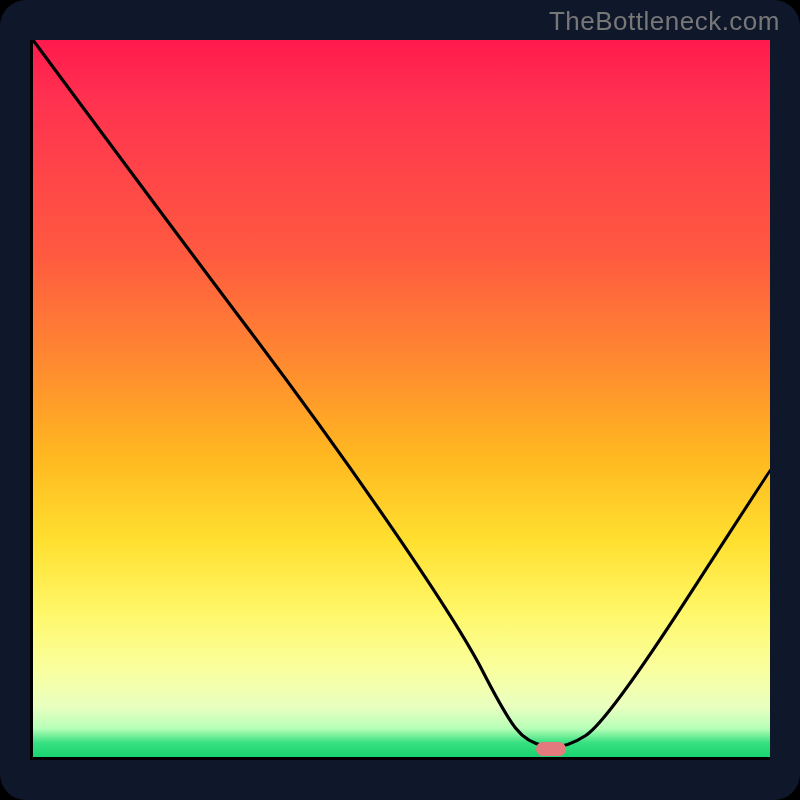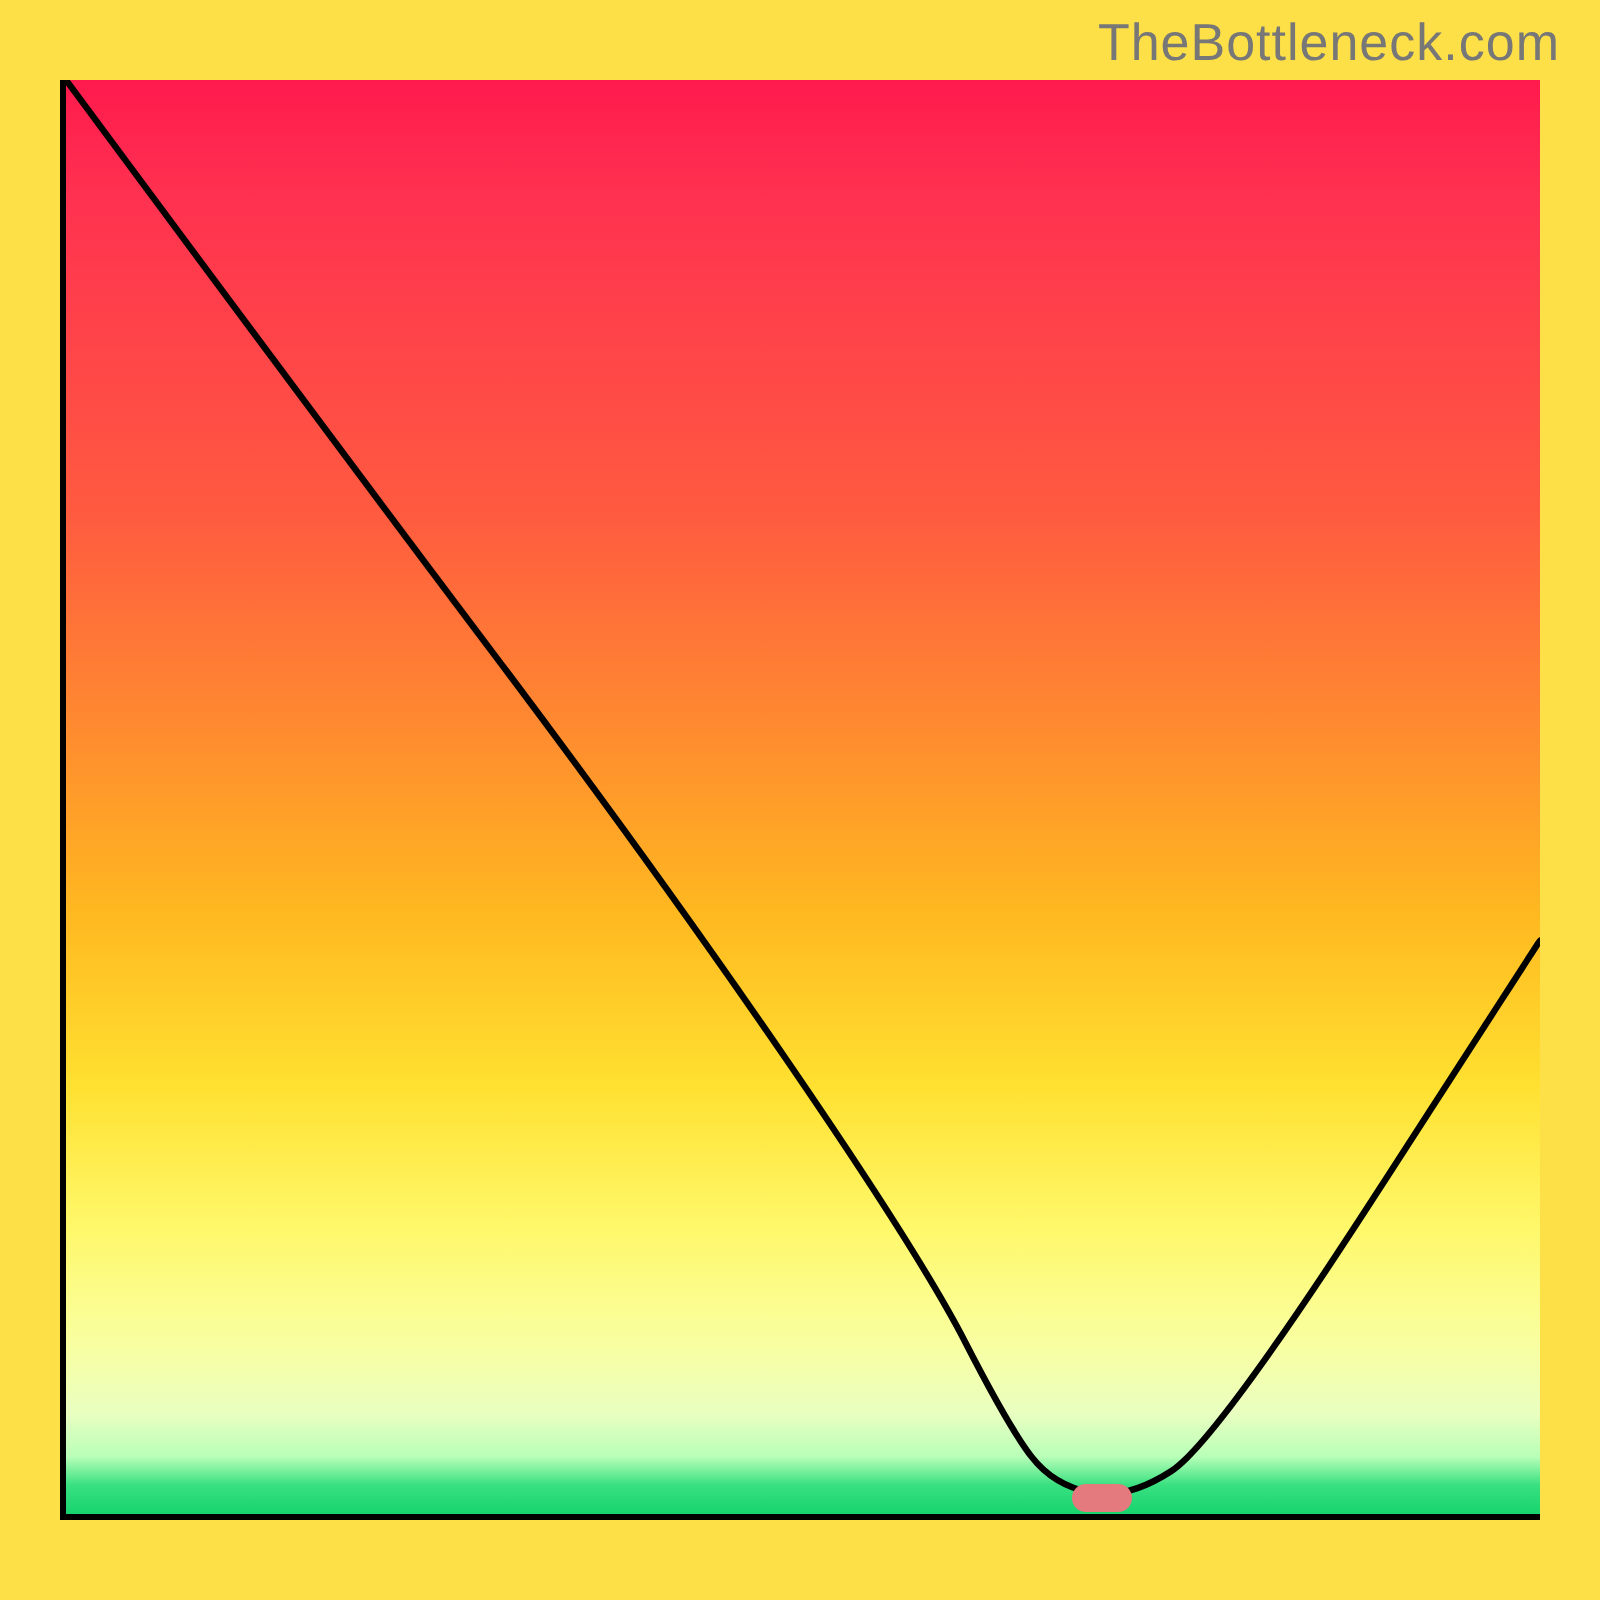--- a/index.html
+++ b/index.html
@@ -7,21 +7,22 @@
     padding: 0;
     width: 800px;
     height: 800px;
     background: #000;
     overflow: hidden;
     font-family: Arial, Helvetica, sans-serif;
   }
   .frame {
     position: absolute;
     inset: 0;
-    background: #fde047;
+    background: #0f172a;
+    border-radius: 26px;
   }
   .watermark {
     position: absolute;
     top: 6px;
     right: 20px;
     color: #777;
     font-size: 26px;
     font-weight: 500;
     letter-spacing: 0.5px;
     z-index: 30;

